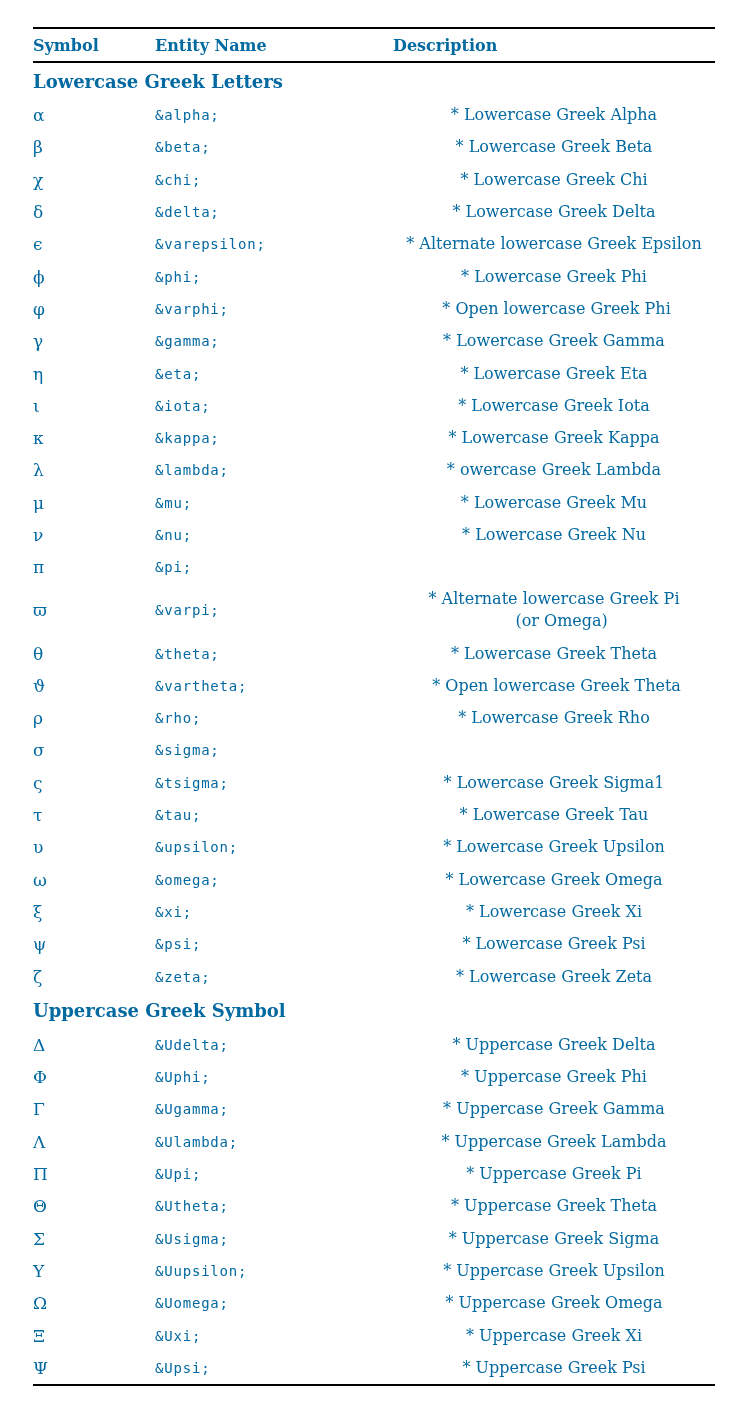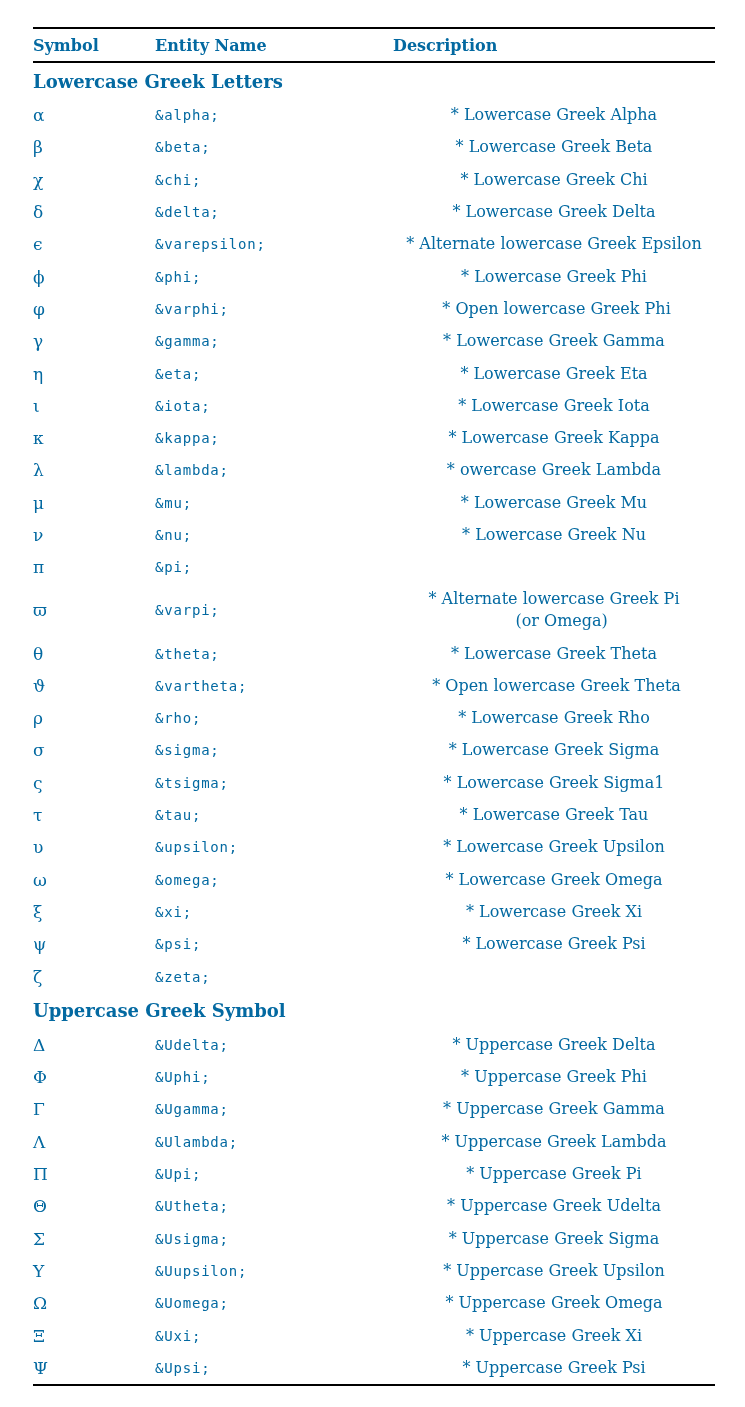--- a/index.html
+++ b/index.html
@@ -176,21 +176,20 @@
           <span class="c3 desc"> * Open lowercase Greek Theta</span>
         </div>
         <div class="row">
           <span class="c1 sym">ρ</span>
           <span class="c2 ent">&amp;rho;</span>
           <span class="c3 desc">* Lowercase Greek Rho</span>
         </div>
         <div class="row">
           <span class="c1 sym">σ</span>
           <span class="c2 ent">&amp;sigma;</span>
-          <span class="c3 desc">* Lowercase Greek Sigma</span>
         </div>
         <div class="row">
           <span class="c1 sym">ς</span>
           <span class="c2 ent">&amp;tsigma;</span>
           <span class="c3 desc">* Lowercase Greek Sigma1</span>
         </div>
         <div class="row">
           <span class="c1 sym">τ</span>
           <span class="c2 ent">&amp;tau;</span>
           <span class="c3 desc">* Lowercase Greek Tau</span>
@@ -211,20 +210,21 @@
           <span class="c3 desc">* Lowercase Greek Xi</span>
         </div>
         <div class="row">
           <span class="c1 sym">ψ</span>
           <span class="c2 ent">&amp;psi;</span>
           <span class="c3 desc">* Lowercase Greek Psi</span>
         </div>
         <div class="row">
           <span class="c1 sym">ζ</span>
           <span class="c2 ent">&amp;zeta;</span>
+          <span class="c3 desc">* Lowercase Greek Zeta</span>
         </div>
         <div class="section-title">Uppercase Greek Symbol</div>
         <div class="row">
           <span class="c1 sym">Δ</span>
           <span class="c2 ent">&amp;Udelta;</span>
           <span class="c3 desc">* Uppercase Greek Delta</span>
         </div>
         <div class="row">
           <span class="c1 sym">Φ</span>
           <span class="c2 ent">&amp;Uphi;</span>
@@ -241,21 +241,21 @@
           <span class="c3 desc">* Uppercase Greek Lambda</span>
         </div>
         <div class="row">
           <span class="c1 sym">Π</span>
           <span class="c2 ent">&amp;Upi;</span>
           <span class="c3 desc">* Uppercase Greek Pi</span>
         </div>
         <div class="row">
           <span class="c1 sym">Θ</span>
           <span class="c2 ent">&amp;Utheta;</span>
-          <span class="c3 desc">* Uppercase Greek Udelta</span>
+          <span class="c3 desc">* Uppercase Greek Theta</span>
         </div>
         <div class="row">
           <span class="c1 sym">Σ</span>
           <span class="c2 ent">&amp;Usigma;</span>
           <span class="c3 desc">* Uppercase Greek Sigma</span>
         </div>
         <div class="row">
           <span class="c1 sym">Υ</span>
           <span class="c2 ent">&amp;Uupsilon;</span>
           <span class="c3 desc">* Uppercase Greek Upsilon</span>

